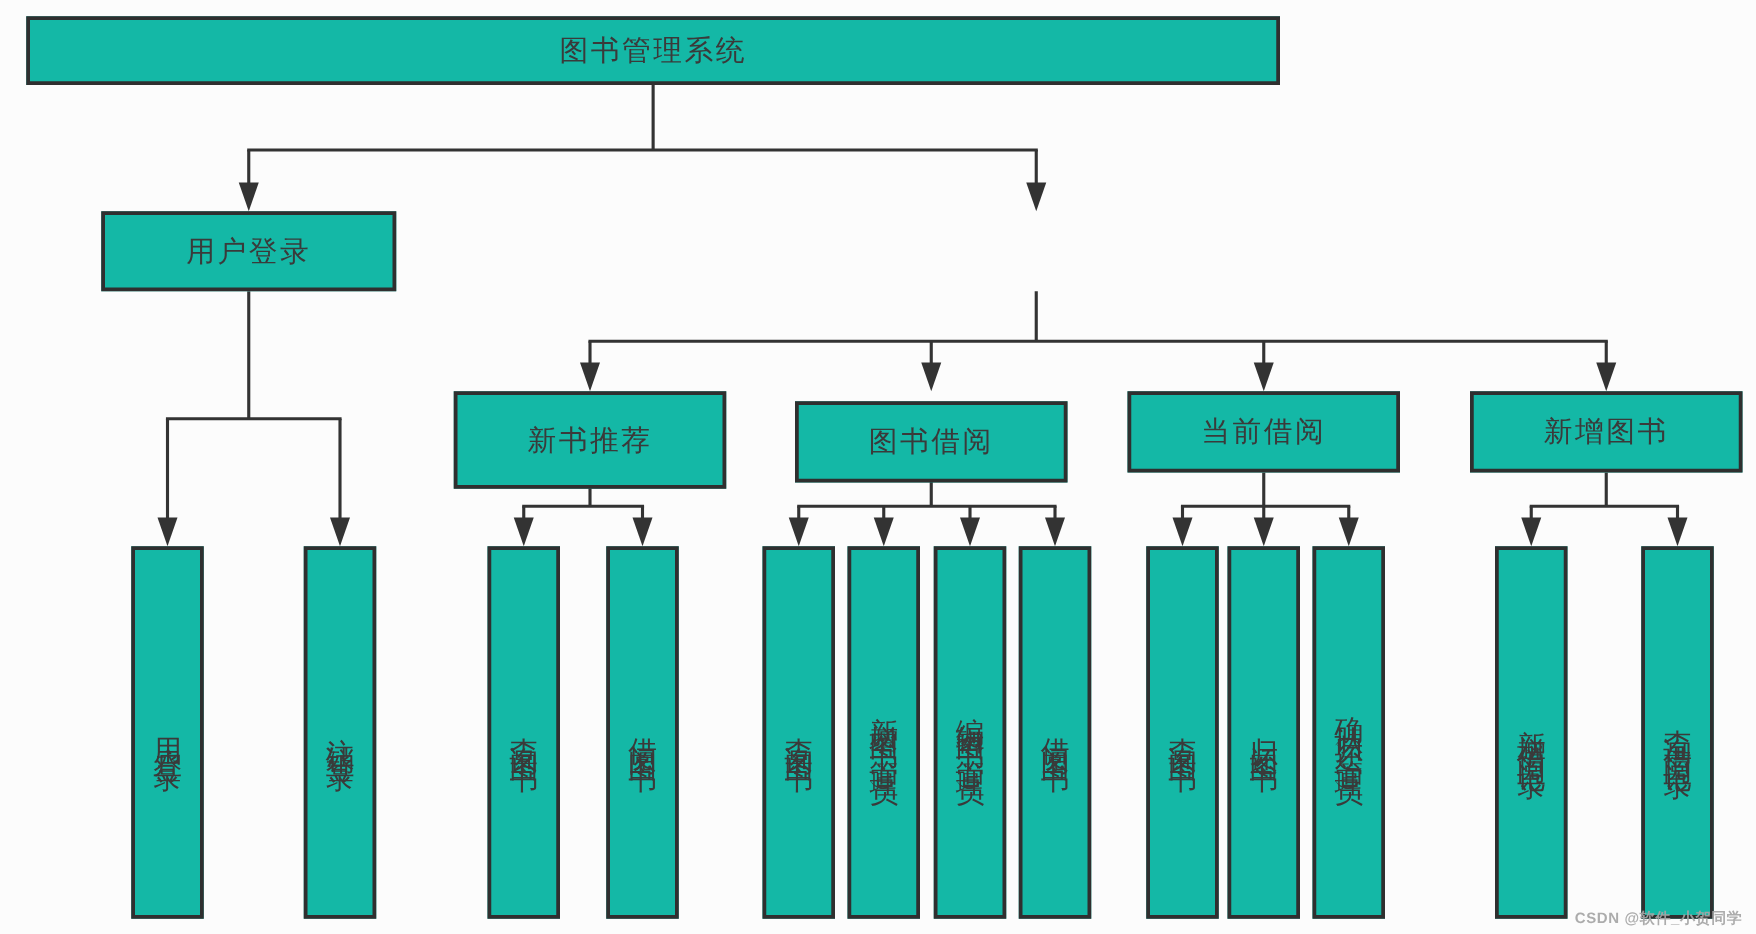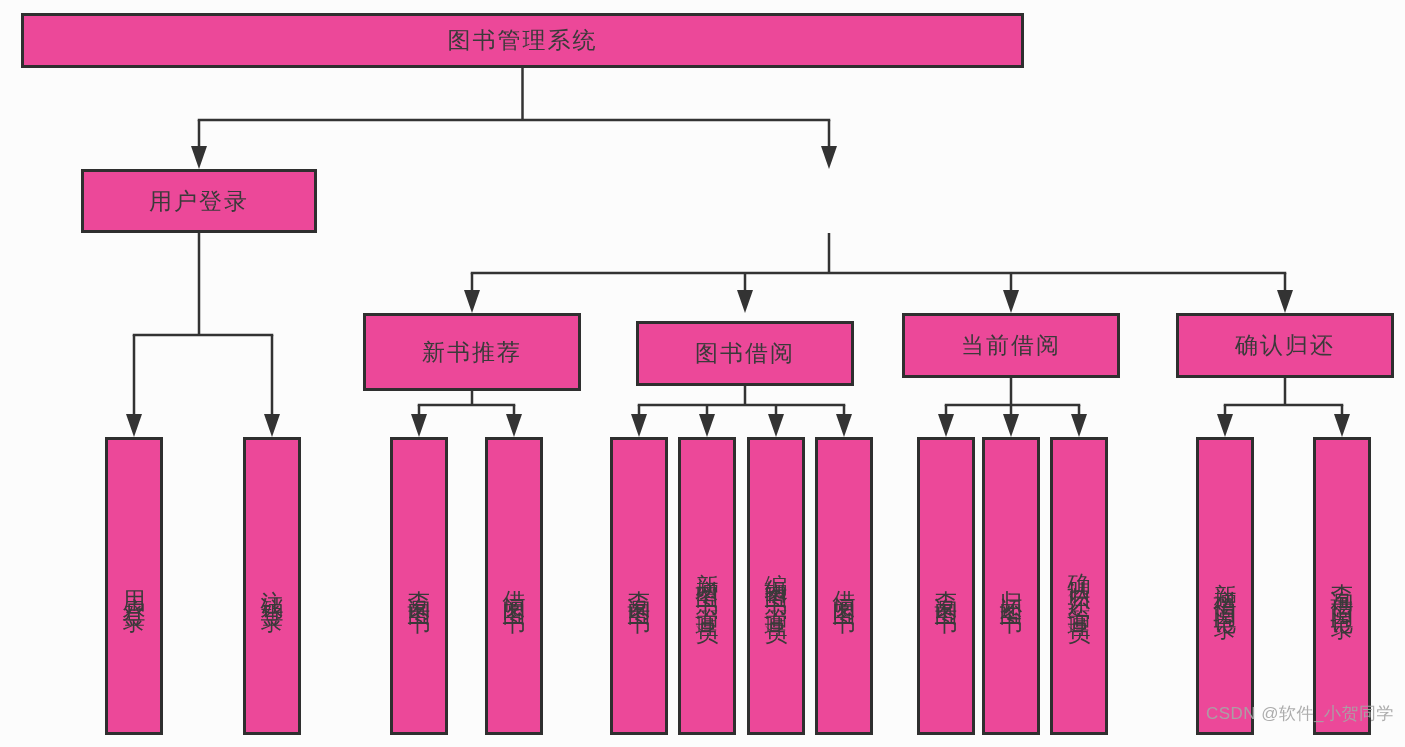--- a/index.html
+++ b/index.html
@@ -32,48 +32,49 @@
     stroke-width:2.5;
   }
   #wires polygon{
     fill:var(--line);
     stroke:none;
   }
   .box{
     position:absolute;
     box-sizing:border-box;
     border:3px solid var(--box-border);
-    background:#ec4899;
+    background:#14b8a6;
     display:flex;
     align-items:center;
     justify-content:center;
   }
   .box .lbl{
     font-size:23px;
     letter-spacing:2px;
     color:var(--text);
     white-space:nowrap;
   }
   .box.v .lbl{
     writing-mode:vertical-rl;
     text-orientation:mixed;
     letter-spacing:7px;
     white-space:normal;
     line-height:1;
   }
   .watermark{
     position:absolute;
     right:11px;
-    bottom:22px;
-    font-size:17px;
+    bottom:4px;
+    font-size:12px;
     letter-spacing:0.5px;
     color:var(--watermark);
     opacity:.92;
     z-index:10;
     white-space:nowrap;
+    font-weight:bold;
   }
 </style>
 </head>
 <body>
 
 <div class="canvas">
 
   <svg id="wires" viewBox="0 0 1405 747">
       <line x1="522.5" y1="68" x2="522.5" y2="120"></line>
       <line x1="197.75" y1="120" x2="830.25" y2="120"></line>
@@ -140,21 +141,21 @@
   <div class="box h" id="n-g0" style="left:363px;top:313px;width:218px;height:78px">
     <span class="lbl">新书推荐</span>
   </div>
   <div class="box h" id="n-g1" style="left:636px;top:321px;width:218px;height:65px">
     <span class="lbl">图书借阅</span>
   </div>
   <div class="box h" id="n-g2" style="left:902px;top:313px;width:218px;height:65px">
     <span class="lbl">当前借阅</span>
   </div>
   <div class="box h" id="n-g3" style="left:1176px;top:313px;width:218px;height:65px">
-    <span class="lbl">确认归还</span>
+    <span class="lbl">新增图书</span>
   </div>
 
   <div class="box v" id="n-b0-leaf0" style="left:105px;top:437px;width:58px;height:298px">
     <span class="lbl">用户登录</span>
   </div>
   <div class="box v" id="n-b0-leaf1" style="left:243px;top:437px;width:58px;height:298px">
     <span class="lbl">注销登录</span>
   </div>
 
   <div class="box v" id="n-g0-l0" style="left:390px;top:437px;width:58px;height:298px">

